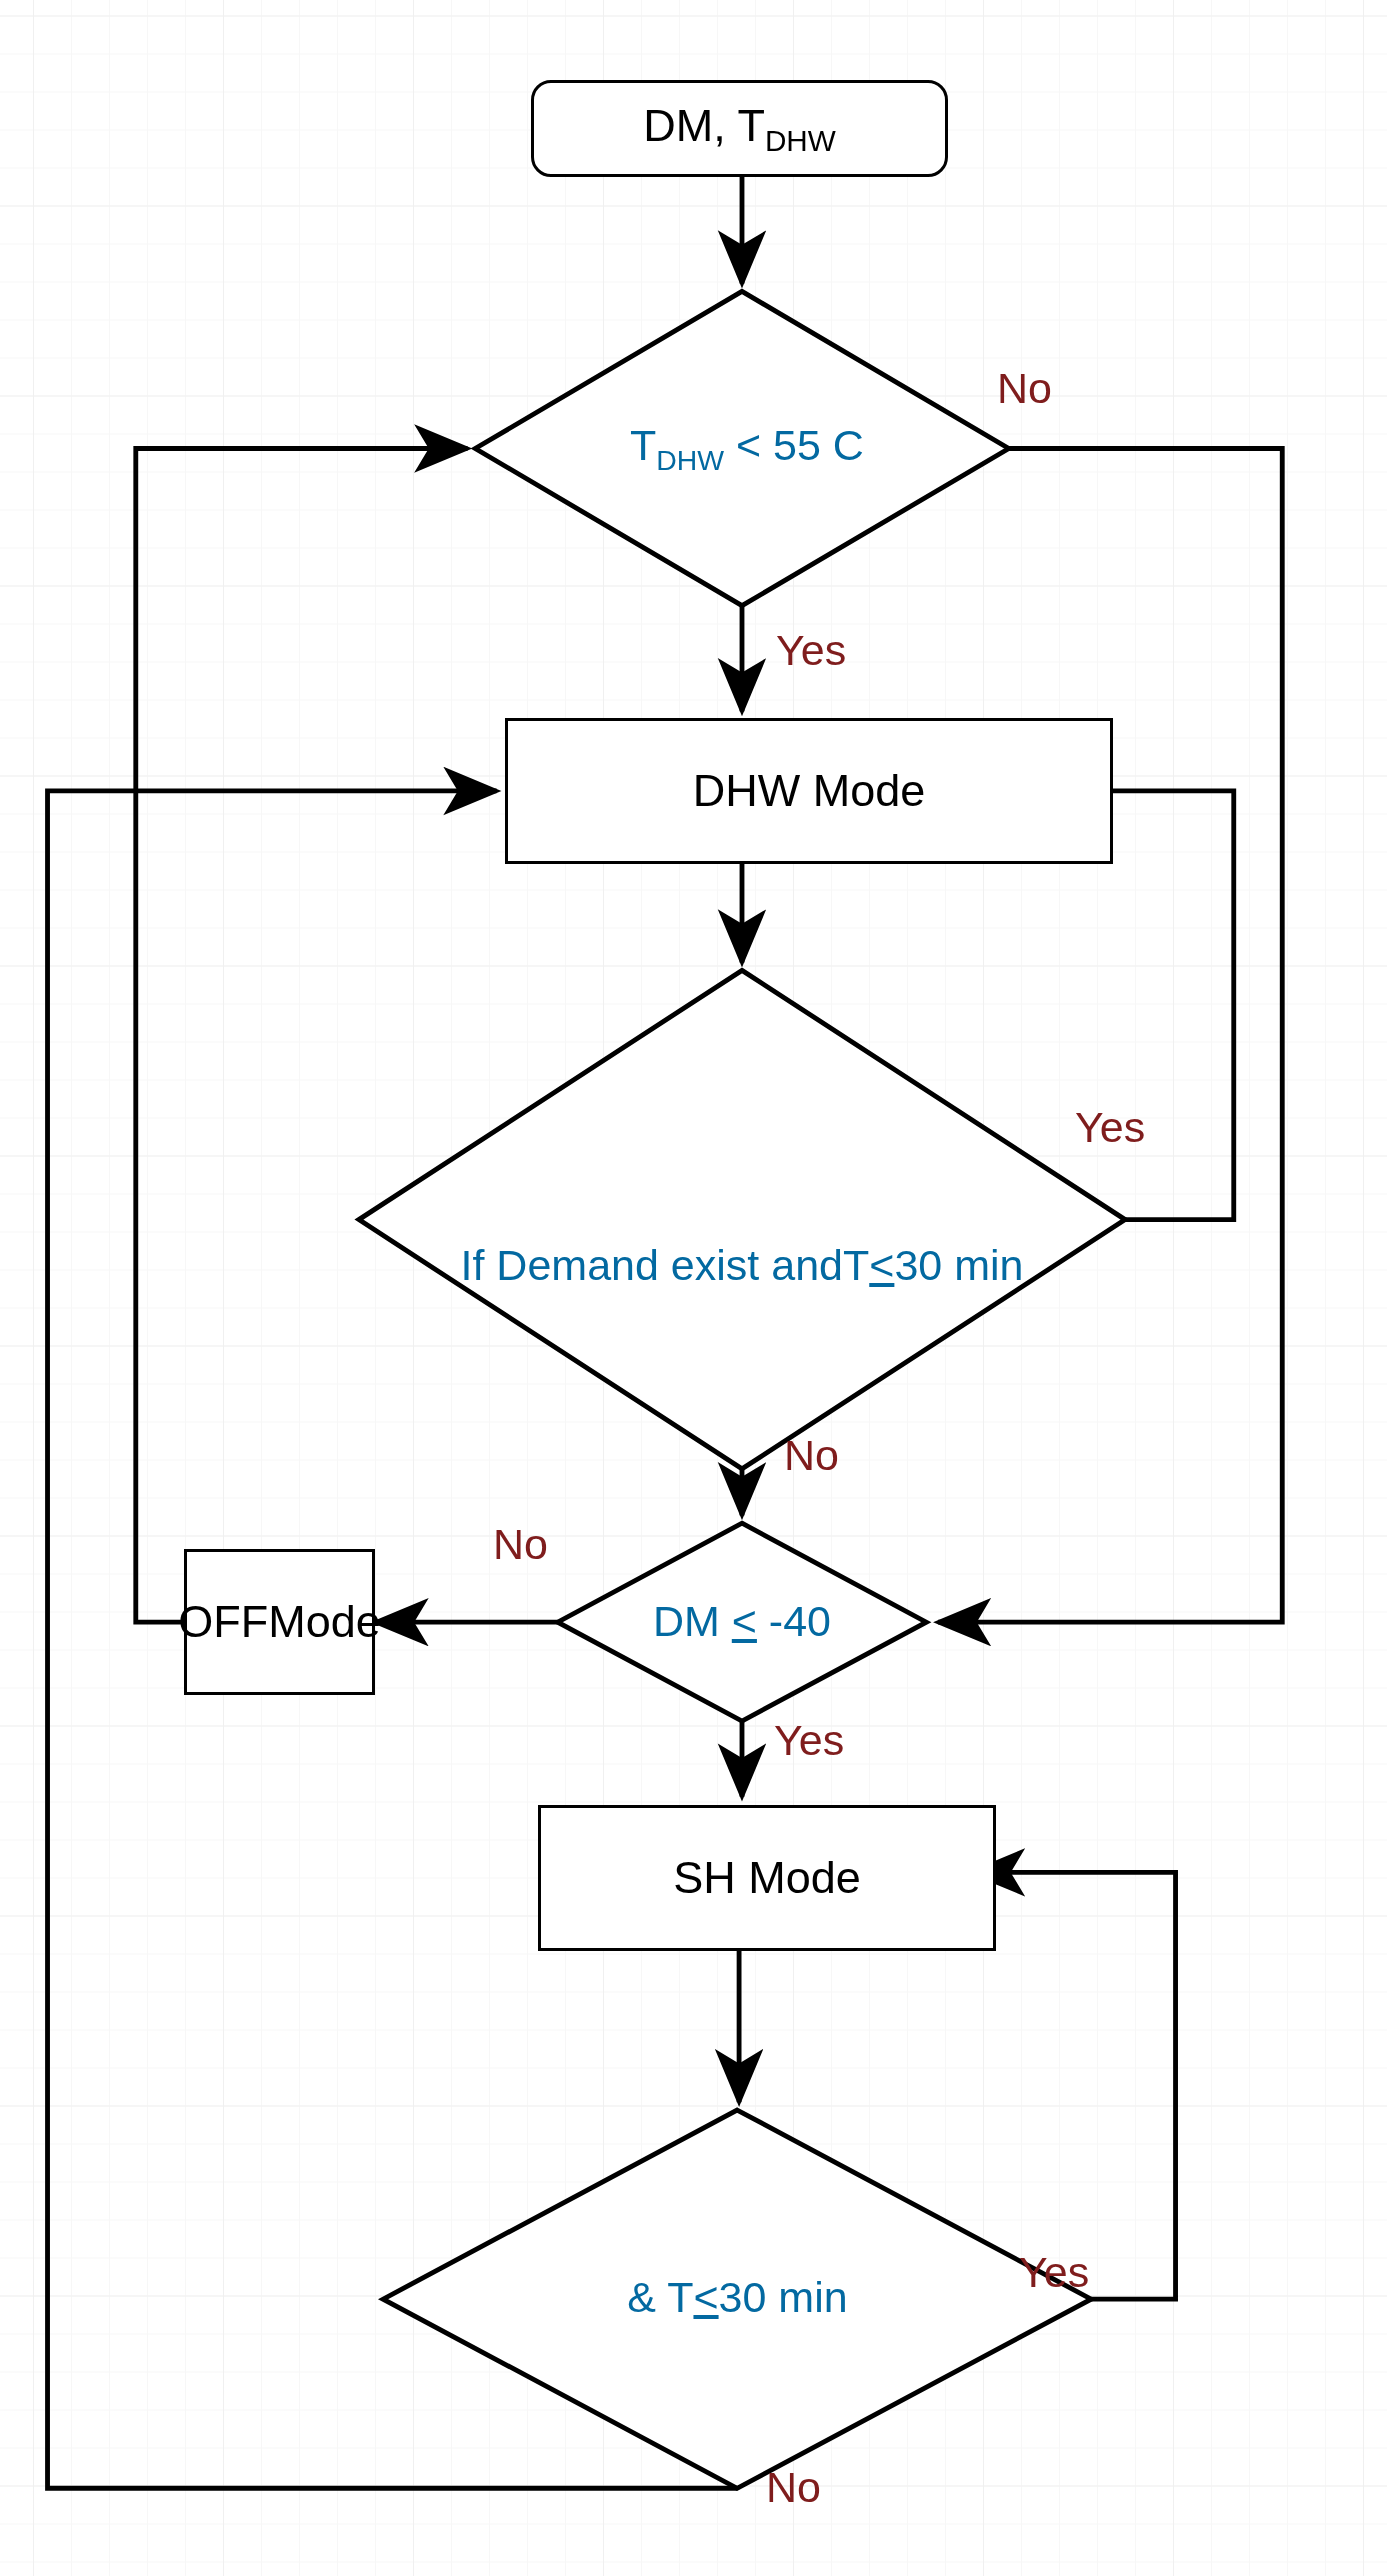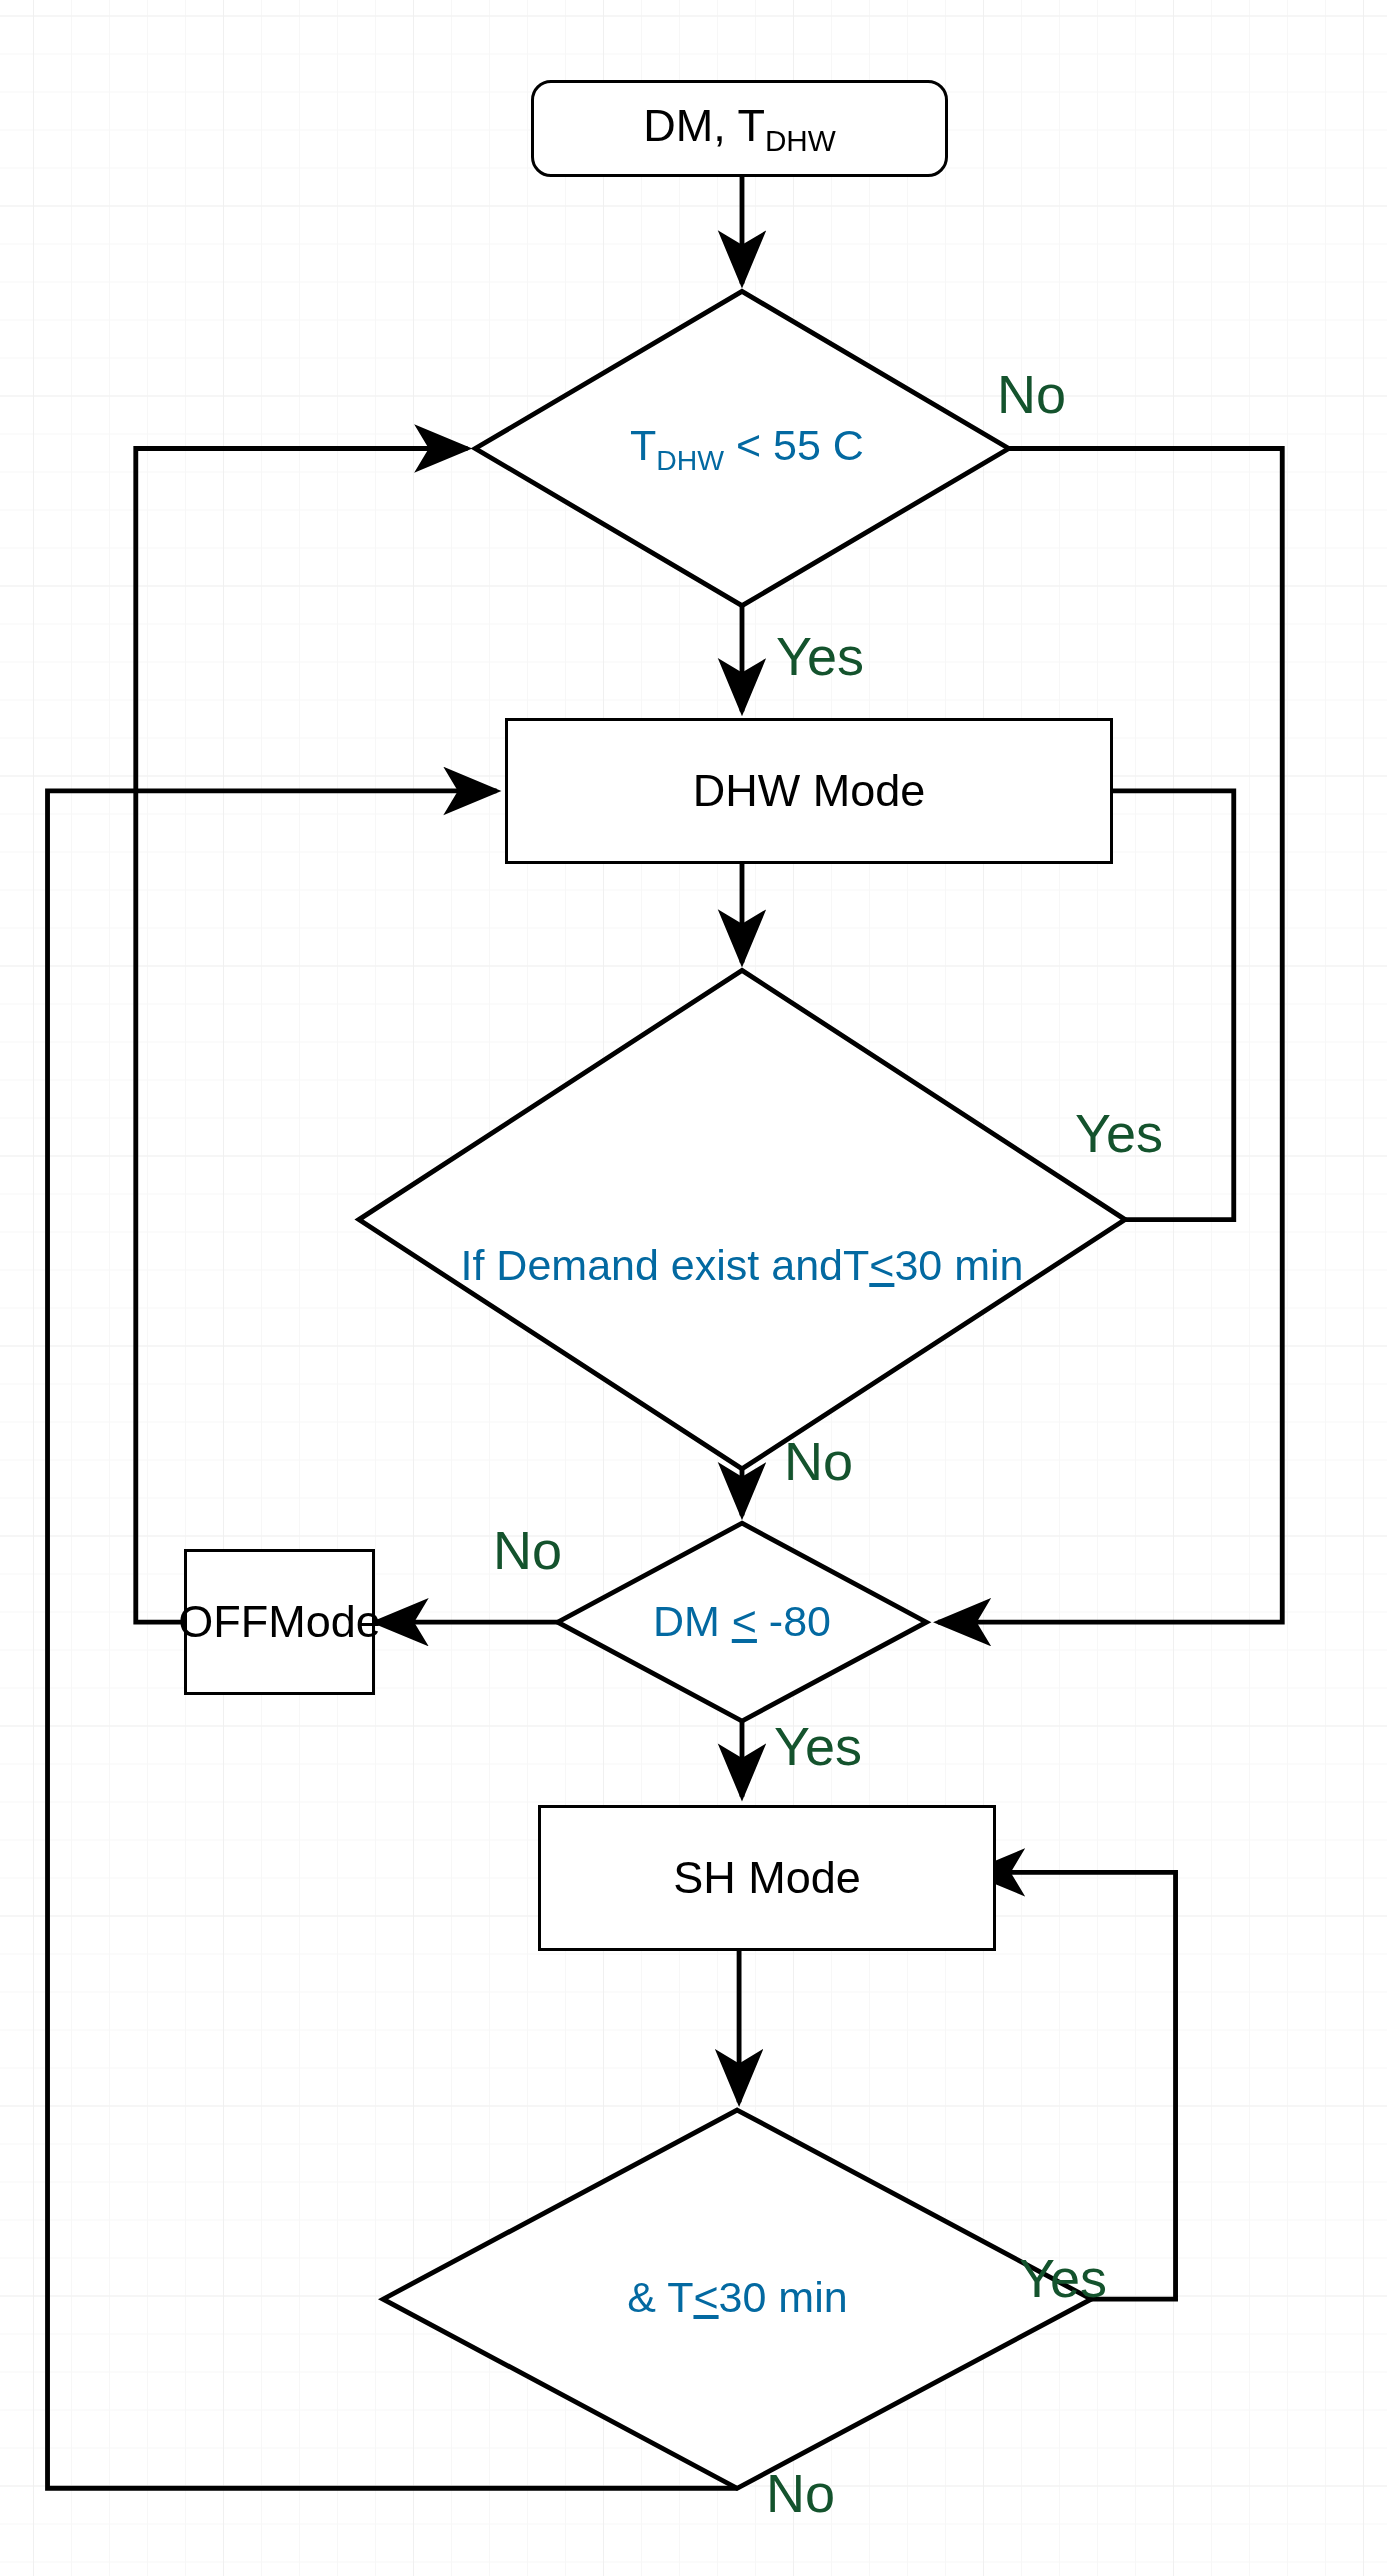--- a/index.html
+++ b/index.html
@@ -69,22 +69,22 @@
     align-items: center;
     justify-content: center;
     text-align: center;
     color: #0369a1;
     font-size: 43px;
     line-height: 1.16;
     pointer-events: none;
   }
   .edge-label {
     position: absolute;
-    color: #14532d;
-    font-size: 54px;
+    color: #7f1d1d;
+    font-size: 43px;
     white-space: nowrap;
     line-height: 1;
   }
   .sub {
     font-size: 0.66em;
     vertical-align: sub;
     letter-spacing: 0px;
   }
   .le { 
     text-decoration: underline;
@@ -166,21 +166,21 @@
     </div>
   </div>
 
   <div class="node process" style="left:184px; top:1549px; width:191px; height:146px; font-size:45px;">
     <div>OFF</div>
     <div>Mode</div>
   </div>
 
   <div class="decision-label" style="left:582px; top:1593px; width:320px; height:58px;">
     <span>
-      <span>DM </span><span class="le">&lt;</span><span> -80</span>
+      <span>DM </span><span class="le">&lt;</span><span> -40</span>
     </span>
   </div>
 
   <div class="node process" style="left:538px; top:1805px; width:458px; height:146px;">
     <span>SH Mode</span>
   </div>
 
   <div class="decision-label" style="left:427px; top:2225px; width:621px; height:146px; flex-direction:column;">
     <div>
       <span>&amp; T</span><span class="le">&lt;</span><span>30 min</span>

